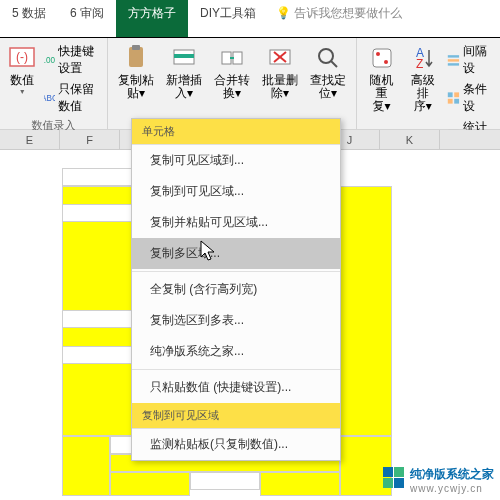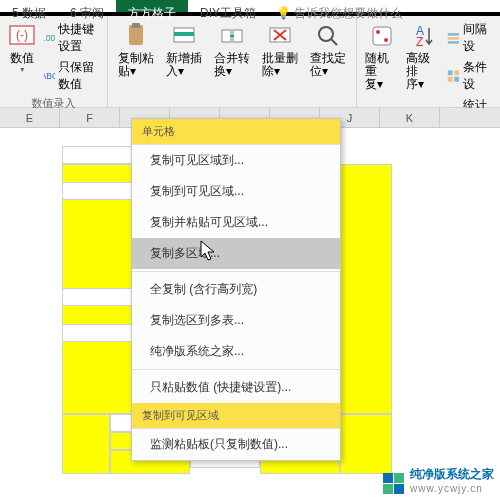--- a/index.html
+++ b/index.html
@@ -1,44 +1,44 @@
 <!DOCTYPE html>
 <html><head>
 <meta charset="utf-8">
 <style>
 *{box-sizing:border-box;margin:0;padding:0;font-family:"Microsoft YaHei","Segoe UI",sans-serif;font-size:12px}
 body{width:500px;height:500px;overflow:hidden;background:#fff;position:relative}
-.tabs{display:flex;height:16px;background:#fff;border-bottom:4px solid #000000}
+.tabs{display:flex;height:38px;background:#fff;border-bottom:1px solid #000000}
 .tab{padding:5px 12px;color:#444;cursor:pointer}
 .tab.active{background:#0b6b3a;color:#fff}
 .tell{color:#888;padding:5px 8px}
 .ribbon{display:flex;height:92px;background:#f1f1f1;border-bottom:1px solid #d4d4d4}
 .group{display:flex;flex-direction:column;align-items:center;padding:4px 6px;border-right:1px solid #d4d4d4}
 .group-body{display:flex;flex:1;align-items:flex-start;gap:4px}
 .group-label{font-size:11px;color:#666;padding-top:2px}
 .big-btn{display:flex;flex-direction:column;align-items:center;width:44px;padding:2px;cursor:pointer}
 .big-btn .ic{width:28px;height:28px;margin-bottom:2px}
-.big-btn .lbl{line-height:13px;font-size:11px}
+.big-btn .lbl{text-align:center;line-height:13px;font-size:11px}
 .big-btn .dd{font-size:8px;color:#666}
 .mini-stack{display:flex;flex-direction:column;gap:2px}
 .mini{display:flex;align-items:center;gap:3px;padding:1px 2px;cursor:pointer;font-size:11px}
 .mini .ic{width:16px;height:16px}
 .sheet{position:relative;height:382px;background:#fff}
 .col-heads{display:flex;height:20px;background:#e6e6e6;border-bottom:1px solid #ccc}
 .ch{width:60px;text-align:center;border-right:1px solid #ccc;line-height:20px;color:#555;font-size:11px}
 .grid{position:relative;height:362px}
 .cell{position:absolute;border:1px solid #d0d0d0;background:#fff}
 .yellow{background:#ffff00}
 .menu{position:absolute;left:131px;top:118px;width:210px;background:#fcfcfc;border:1px solid #c6c6c6;box-shadow:2px 2px 6px rgba(0,0,0,.25)}
 .menu-head{background:#fde047;padding:5px 10px;color:#555;font-size:11px;border-bottom:1px solid #e0e0e0}
 .menu-item{padding:7px 18px;cursor:pointer;font-size:12px;color:#333}
 .menu-item:hover,.menu-item.hover{background:#c8c8c8}
 .menu-sep{height:1px;background:#e0e0e0;margin:2px 0}
 .cursor{position:absolute;left:200px;top:240px;pointer-events:none}
-.watermark{position:absolute;right:6px;bottom:6px;display:flex;align-items:flex-end;gap:6px;color:#0b6fae;font-size:13px}
+.watermark{position:absolute;right:6px;bottom:6px;display:flex;align-items:flex-start;gap:6px;color:#0b6fae;font-size:13px}
 .wm-logo{display:flex;flex-wrap:wrap;width:22px;height:22px}
 .wm-logo span{width:10px;height:10px;margin:0.5px}
 .wm-sub{font-size:10px;color:#888;letter-spacing:1px}
 svg{display:block}
 </style>
 </head>
 <body>
 
 <div class="tabs">
   <div class="tab">5 数据</div>

